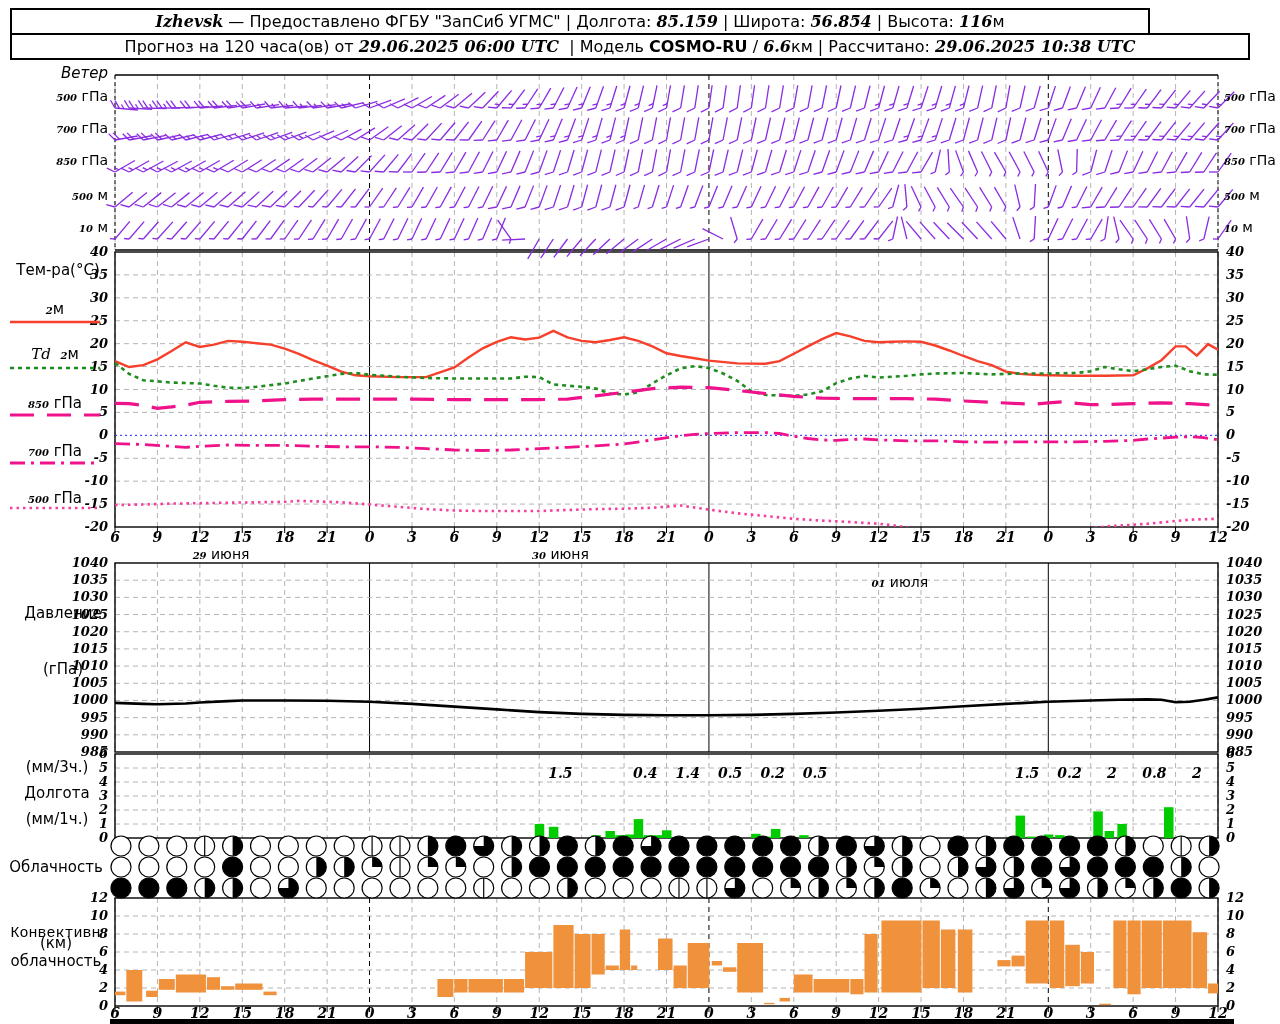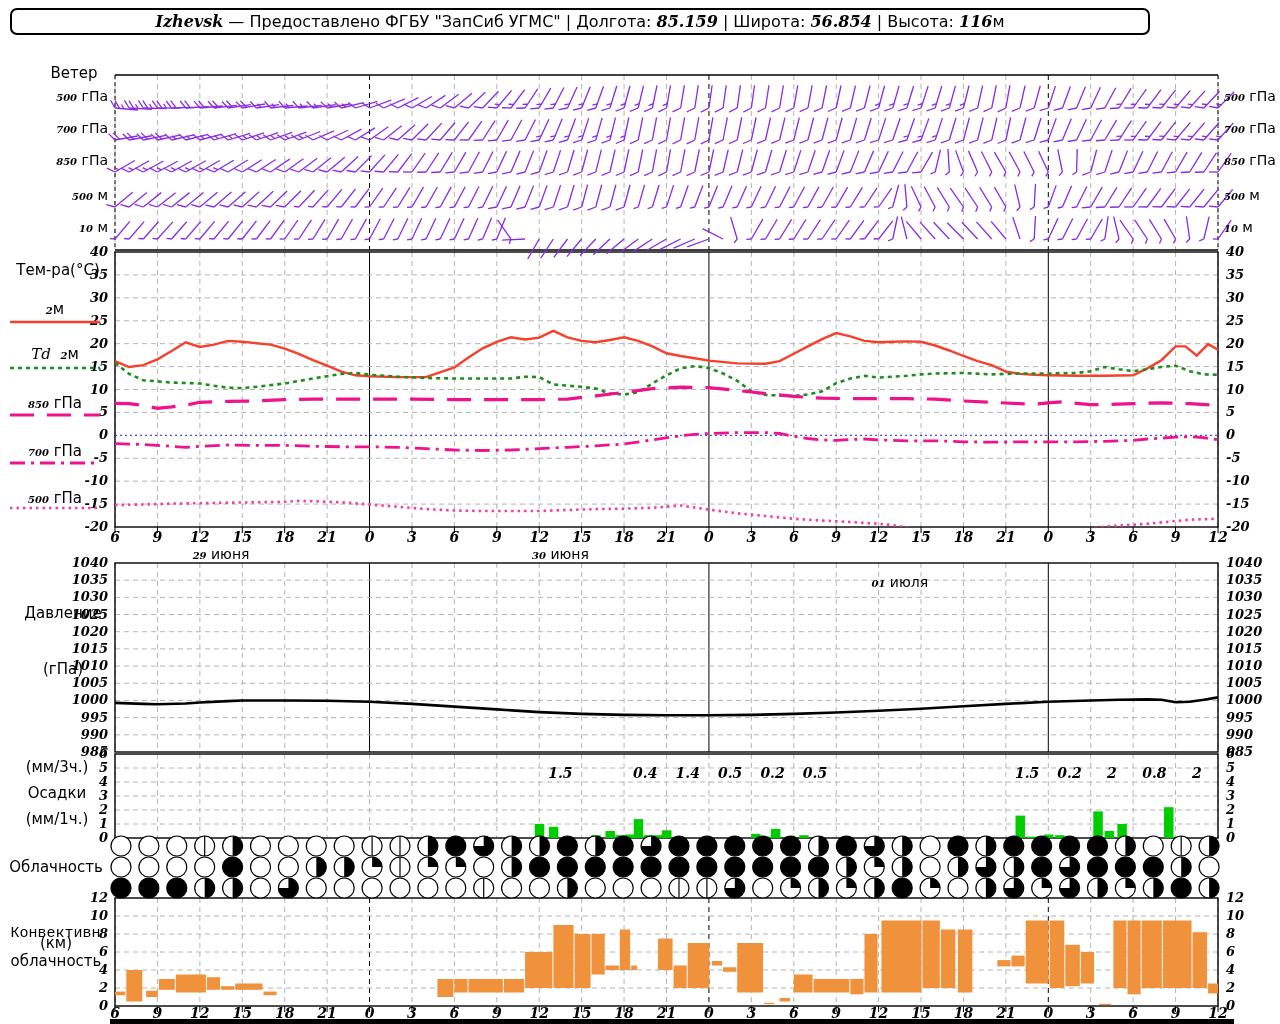--- a/index.html
+++ b/index.html
@@ -13,21 +13,22 @@
   .lbl span.i{font-family:"DejaVu Serif",serif;font-style:italic;font-weight:bold;font-size:10px;}
   .lbl span.b{font-family:"DejaVu Serif",serif;font-style:italic;font-weight:normal;}
   svg{position:absolute;left:0;top:0;}
   svg text{font-family:"DejaVu Serif",serif;font-style:italic;font-weight:bold;}
 </style>
 </head>
 <body>
 
 <div class="page">
 
-  <div class="hbox" id="hdr1" style="left:10px;top:8px;width:1136px;height:23px;border-radius:7px;"><span class="i">Izhevsk</span><span> — Предоставлено ФГБУ "ЗапСиб УГМС" | Долгота: </span><span class="i">85.159</span><span> | Широта: </span><span class="i">56.854</span><span> | Высота: </span><span class="i">116</span><span>м</span></div>
+  <div class="hbox" id="hdr1" style="left:10px;top:8px;width:1136px;height:23px;"><span class="i">Izhevsk</span><span> — Предоставлено ФГБУ "ЗапСиб УГМС" | Долгота: </span><span class="i">85.159</span><span> | Широта: </span><span class="i">56.854</span><span> | Высота: </span><span class="i">116</span><span>м</span></div>
+  <div class="hbox" id="hdr2" style="left:10px;top:33px;width:1236px;height:23px;"><span>Прогноз на 120 часа(ов) от </span><span class="i">29.06.2025 06:00 UTC</span><span>  | Модель </span><span class="b">COSMO-RU</span><span> / </span><span class="i">6.6</span><span>км | Рассчитано: </span><span class="i">29.06.2025 10:38 UTC</span></div>
 
   <svg id="plot" width="1280" height="1024" viewBox="0 0 1280 1024">
       <g>
         <line x1="115" y1="75" x2="115" y2="250" stroke="#b4b4b4" stroke-width="1" stroke-dasharray="5,4"></line>
         <line x1="157.4230769230769" y1="75" x2="157.4230769230769" y2="250" stroke="#b4b4b4" stroke-width="1" stroke-dasharray="5,4"></line>
         <line x1="199.84615384615384" y1="75" x2="199.84615384615384" y2="250" stroke="#b4b4b4" stroke-width="1" stroke-dasharray="5,4"></line>
         <line x1="242.26923076923077" y1="75" x2="242.26923076923077" y2="250" stroke="#b4b4b4" stroke-width="1" stroke-dasharray="5,4"></line>
         <line x1="284.6923076923077" y1="75" x2="284.6923076923077" y2="250" stroke="#b4b4b4" stroke-width="1" stroke-dasharray="5,4"></line>
         <line x1="327.11538461538464" y1="75" x2="327.11538461538464" y2="250" stroke="#b4b4b4" stroke-width="1" stroke-dasharray="5,4"></line>
         <line x1="369.53846153846155" y1="75" x2="369.53846153846155" y2="250" stroke="#000" stroke-width="1" stroke-dasharray="5,4"></line>
@@ -1546,34 +1547,34 @@
         <rect x="1113.35641025641" y="920.5" width="13.14102564102564" height="67.5" fill="#f0913c"></rect>
         <rect x="1127.497435897436" y="920.5" width="13.14102564102564" height="73.79999999999995" fill="#f0913c"></rect>
         <rect x="1141.6384615384613" y="920.5" width="20.21153846153846" height="67.5" fill="#f0913c"></rect>
         <rect x="1162.85" y="920.5" width="28.696153846153848" height="67.5" fill="#f0913c"></rect>
         <rect x="1192.5461538461539" y="932.2" width="14.555128205128206" height="55.799999999999955" fill="#f0913c"></rect>
         <rect x="1208.101282051282" y="983.5" width="18.797435897435896" height="9.899999999999977" fill="#f0913c"></rect>
       </g>
       <rect x="110" y="1019" width="1124" height="5" fill="#000"></rect>
     </svg>
 
-  <div class="lbl" style="left:40px;top:64px;width:68px;">Ветер</div>
+  <div class="lbl" style="left:40px;top:64px;width:68px;text-align:right;font-style:italic;">Ветер</div>
 
   <div class="lbl" style="left:8px;top:261px;width:100px;">Тем-ра(°C)</div>
   <div class="lbl" style="left:8px;top:300px;width:94px;"><span class="i">2</span><span>м</span></div>
   <div class="lbl" style="left:8px;top:345px;width:94px;"><span class="b">Td</span><span>  </span><span class="i">2</span><span>м</span></div>
   <div class="lbl" style="left:8px;top:394px;width:94px;"><span class="i">850</span><span> гПа</span></div>
   <div class="lbl" style="left:8px;top:442px;width:94px;"><span class="i">700</span><span> гПа</span></div>
   <div class="lbl" style="left:8px;top:489px;width:94px;"><span class="i">500</span><span> гПа</span></div>
 
   <div class="lbl" style="left:16px;top:604px;width:94px;">Давление</div>
   <div class="lbl" style="left:16px;top:634px;width:94px;margin-top:26px;">(гПа)</div>
 
   <div class="lbl" style="left:10px;top:758px;width:94px;">(мм/3ч.)</div>
-  <div class="lbl" style="left:10px;top:784px;width:94px;">Осадки</div>
+  <div class="lbl" style="left:10px;top:784px;width:94px;">Долгота</div>
   <div class="lbl" style="left:10px;top:810px;width:94px;">(мм/1ч.)</div>
 
   <div class="lbl" style="left:4px;top:858px;width:104px;">Облачность</div>
 
   <div class="lbl" style="left:8px;top:925px;width:104px;font-family:Liberation Mono, monospace;">Конвективн.</div>
   <div class="lbl" style="left:4px;top:952px;width:104px;">облачность</div>
   <div class="lbl" style="left:4px;top:934px;width:104px;">(км)</div>
 
   <div id="windLabels">
       <div class="lbl" style="left: 40px; top: 88px; width: 68px; text-align: right; font-size: 14px;"><span class="i">500</span><span> гПа</span></div>

